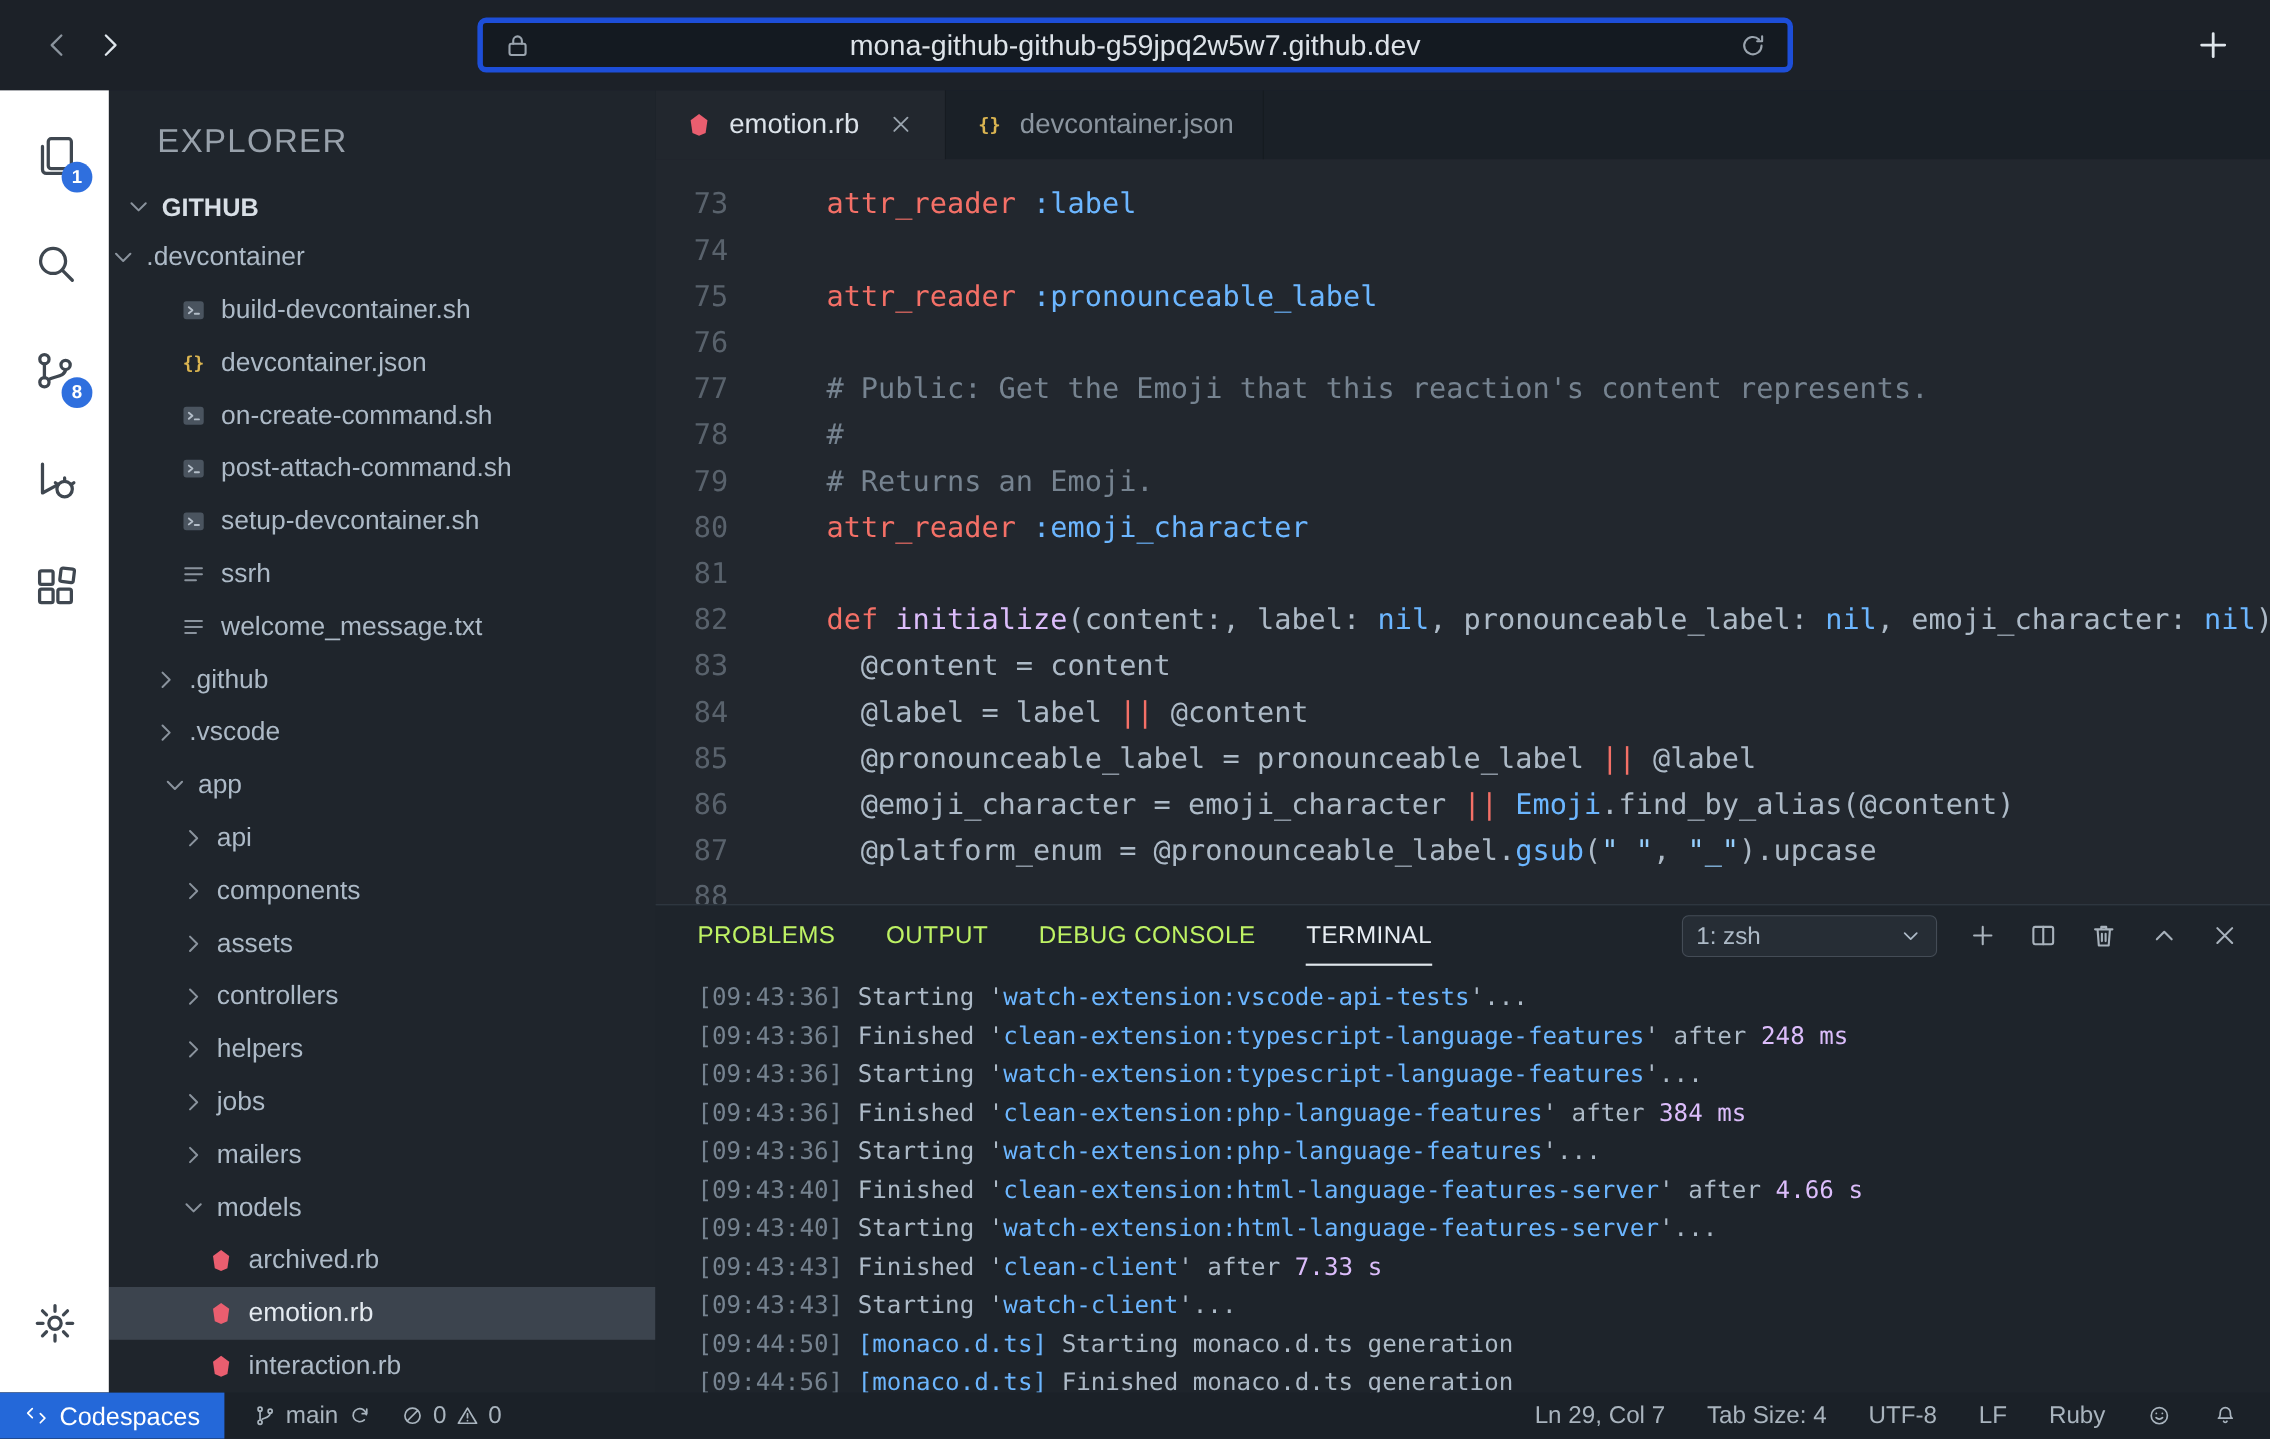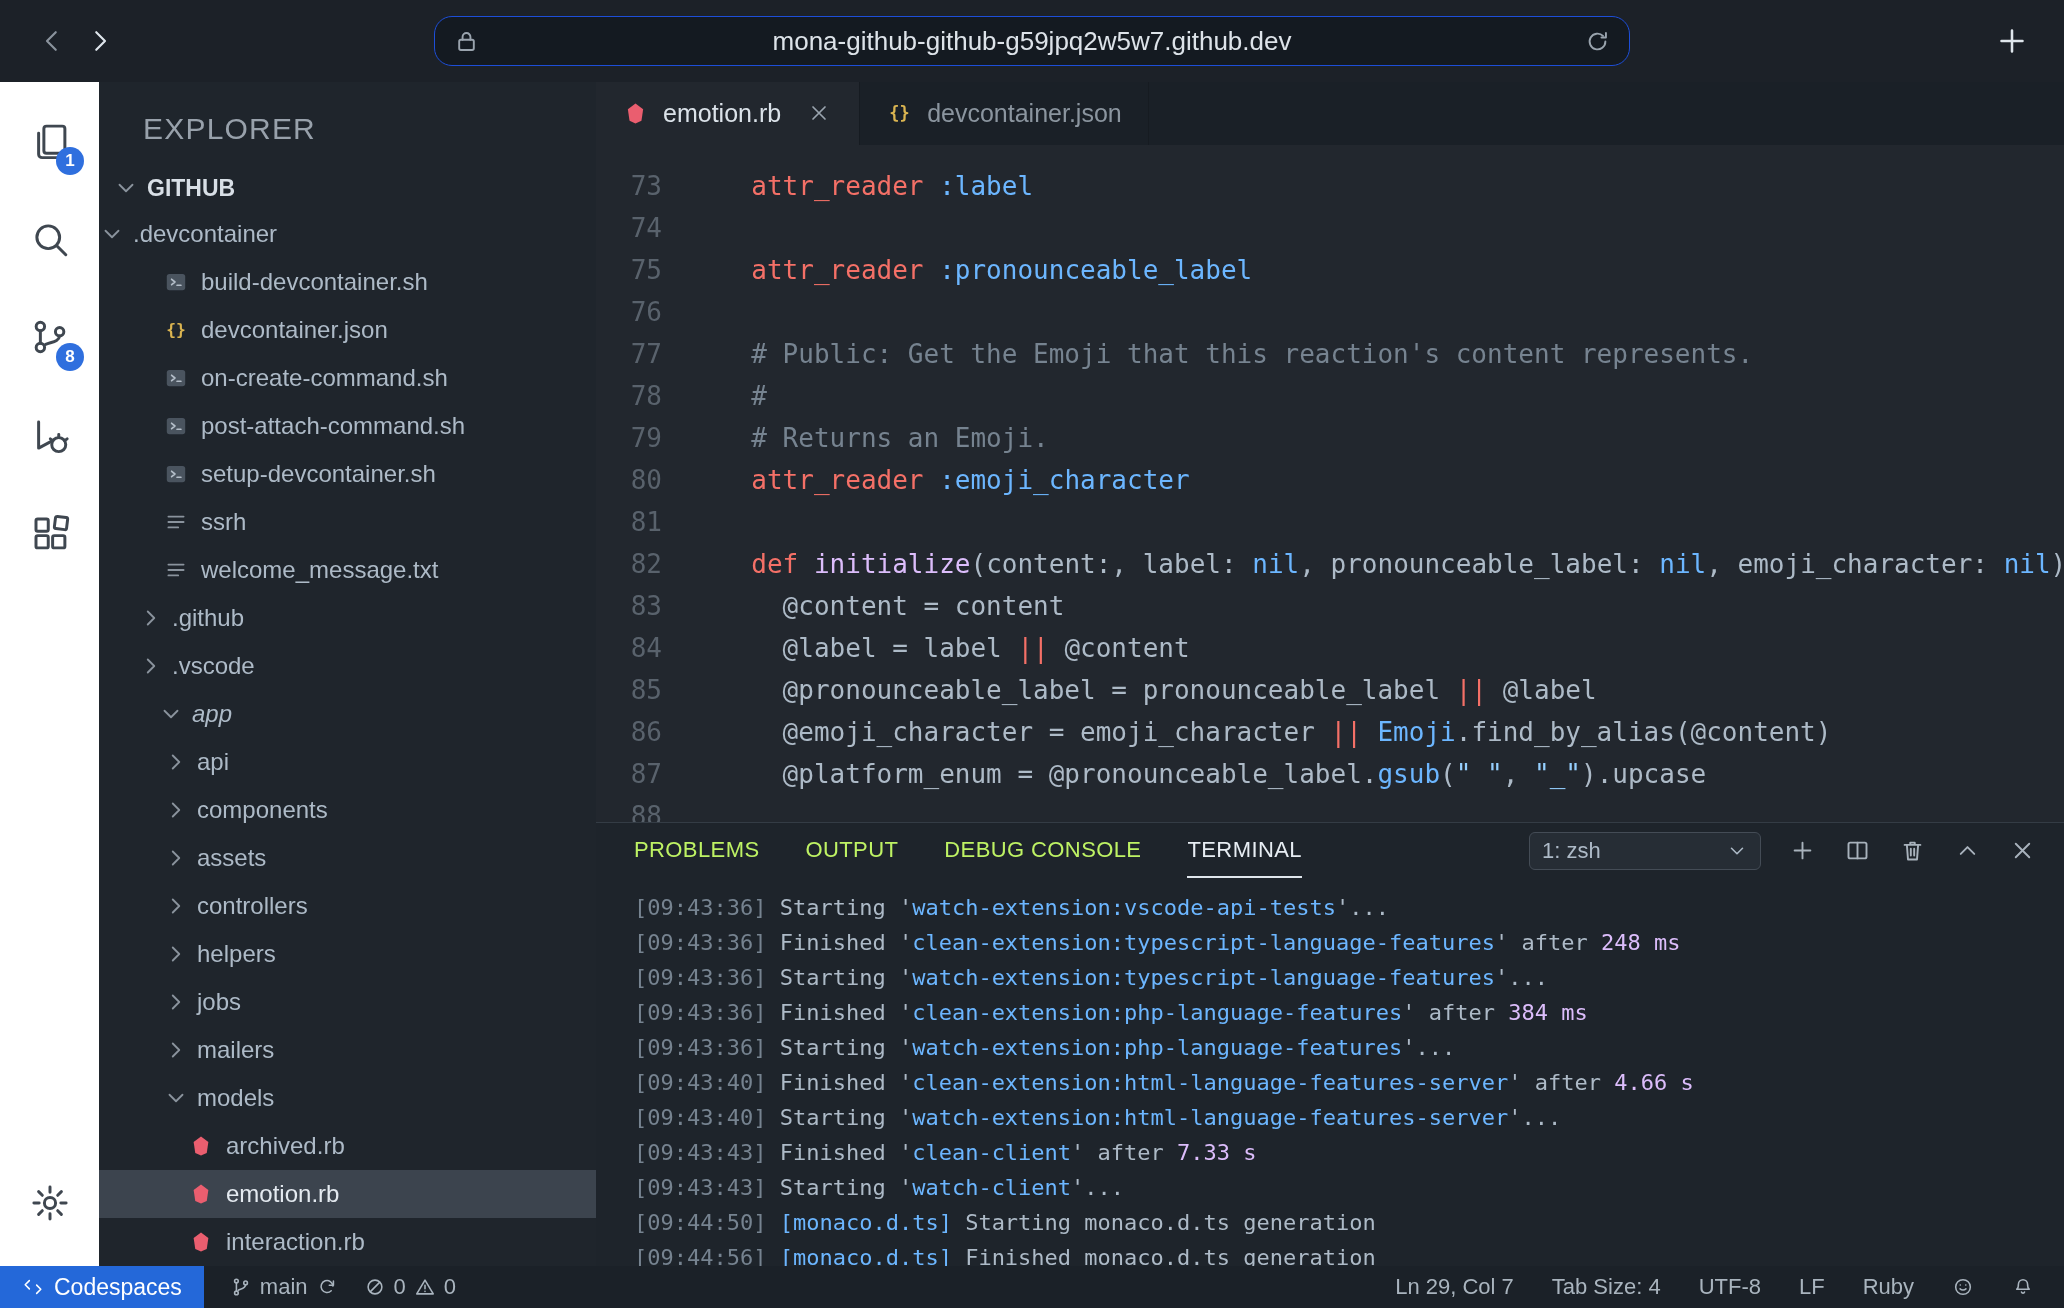--- a/index.html
+++ b/index.html
@@ -7,21 +7,21 @@
     font-family:"Liberation Sans",sans-serif;color:#adbac7;}
   svg{display:block}
   .screen{width:2064px;height:1308px;display:flex;flex-direction:column;}
 
   
   .browser-bar{flex:0 0 82px;background:#1c2128;display:flex;align-items:center;position:relative;padding:0 28px;}
   .nav-btn{width:48px;height:48px;display:flex;align-items:center;justify-content:center;color:#8a939d;cursor:pointer}
   .nav-btn svg{width:30px;height:30px}
   .nav-btn.fwd{color:#dfe6ec}
   .url-pill{position:absolute;left:50%;top:16px;transform:translateX(-50%);width:1196px;height:50px;
-    background:#141a21;border:1px solid #1d4ed8;border-radius:18px;display:flex;align-items:center;padding:0 18px;}
+    background:#141a21;border:5px solid #1d4ed8;border-radius:8px;display:flex;align-items:center;padding:0 18px;}
   .url-pill .pill-icon{width:27px;height:27px;color:#9aa4ae}
   .url-text{flex:1;text-align:center;font-size:26px;color:#dde3e9;white-space:nowrap;overflow:hidden}
   .newtab{margin-left:auto;width:48px;height:48px;display:flex;align-items:center;justify-content:center;color:#dfe6ec;cursor:pointer}
   .newtab svg{width:36px;height:36px}
 
   
   .app{flex:1;display:flex;min-height:0;}
 
   .activity-bar{flex:0 0 99px;background:#ffffff;display:flex;flex-direction:column;align-items:center;padding:10px 0 14px;}
   .ab-item{position:relative;width:99px;height:98px;display:flex;align-items:center;justify-content:center;color:#3f4750;cursor:pointer}
@@ -281,21 +281,21 @@
             <span class="tree-label">.github</span>
           </div>
           <div class="tree-row" style="padding-left: 39px;">
             <span class="tree-chevron">
               <svg viewBox="0 0 24 24" fill="none" stroke="currentColor" stroke-width="1.7" stroke-linecap="round" stroke-linejoin="round">
                 <path d="M9 6l6 6-6 6"></path>
               </svg>
             </span>
             <span class="tree-label">.vscode</span>
           </div>
-          <div class="tree-row" style="padding-left: 59px; font-style: italic;">
+          <div class="tree-row" style="padding-left: 47px;">
             <span class="tree-chevron">
               <svg viewBox="0 0 24 24" fill="none" stroke="currentColor" stroke-width="1.7" stroke-linecap="round" stroke-linejoin="round">
                 <path d="M6 9l6 6 6-6"></path>
               </svg>
             </span>
             <span class="tree-label">app</span>
           </div>
           <div class="tree-row" style="padding-left: 64px;">
             <span class="tree-chevron">
               <svg viewBox="0 0 24 24" fill="none" stroke="currentColor" stroke-width="1.7" stroke-linecap="round" stroke-linejoin="round">

